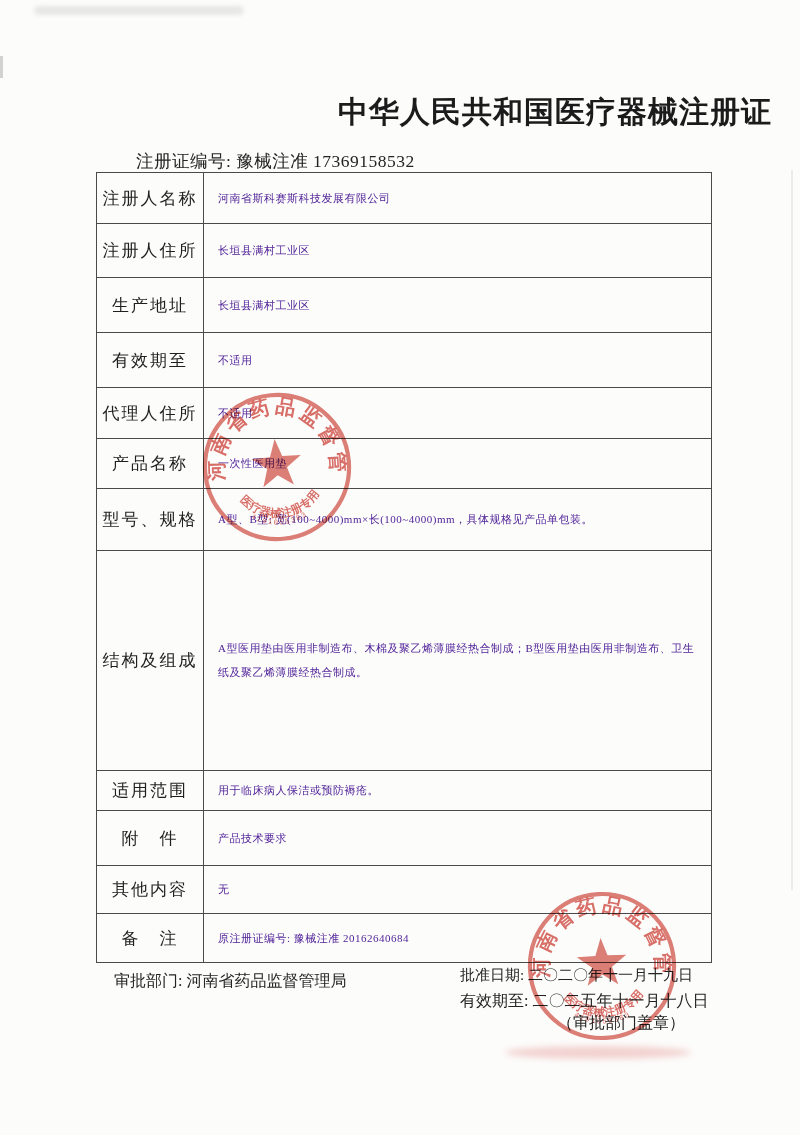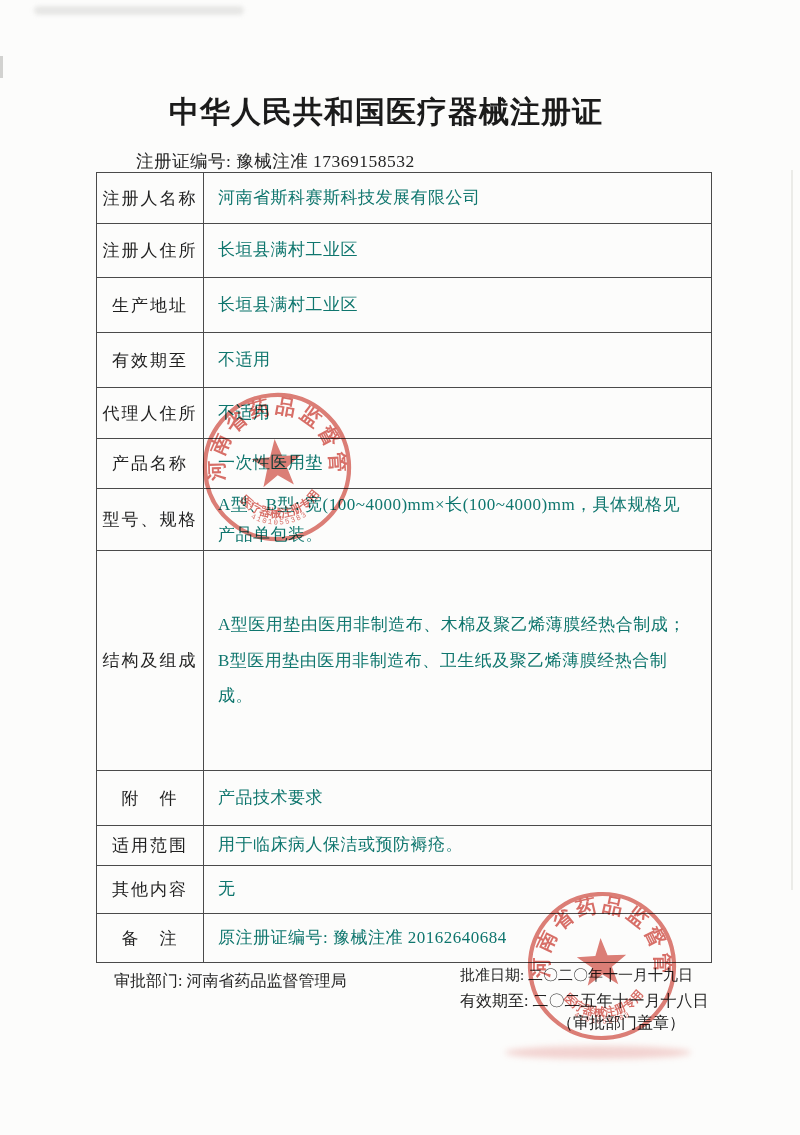--- a/index.html
+++ b/index.html
@@ -12,41 +12,41 @@
   
   .smudge-top{position:absolute;left:34px;top:6px;width:210px;height:9px;
     background:#dcdcda;filter:blur(2px);border-radius:5px;opacity:.65;}
   .edge-line{position:absolute;left:791px;top:170px;width:2px;height:720px;
     background:#e6e6e3;opacity:.8;}
   .edge-tick{position:absolute;left:0;top:56px;width:3px;height:22px;background:#d2d2d0;}
   .smudge-bottom{position:absolute;left:505px;top:1046px;width:186px;height:13px;
     background:rgba(216,86,78,.25);filter:blur(3px);border-radius:50%;}
 
   .title{
-    position:absolute;left:0;top:92px;width:772px;text-align:center;
+    position:absolute;left:0;top:92px;width:772px;text-align:right;
     font-size:30px;font-weight:bold;letter-spacing:1px;color:#1b1b1b;
   }
   .regline{
     position:absolute;left:136px;top:149px;font-size:17.5px;color:#242424;letter-spacing:.5px;
   }
 
   .cert-table{
     position:absolute;left:96px;top:172px;width:616px;
     border:1px solid #4a4a4a;box-sizing:border-box;background:transparent;
   }
   .trow{display:flex;box-sizing:border-box;border-bottom:1px solid #4a4a4a;}
   .trow:last-child{border-bottom:none;}
   .tlabel{
     width:107px;flex:0 0 107px;box-sizing:border-box;border-right:1px solid #4a4a4a;
     display:flex;align-items:center;justify-content:center;
     font-size:17px;letter-spacing:2px;color:#1f1f1f;text-align:center;
   }
   .tvalue{
     flex:1;display:flex;align-items:center;box-sizing:border-box;
-    padding:3px 14px;font-size:17px;line-height:1.9;color:#0f766e;letter-spacing:.5px;
+    padding:3px 14px;font-size:11px;line-height:1.9;color:#4c1d95;letter-spacing:.5px;
   }
 
   .footer-dept{position:absolute;left:114px;top:971px;font-size:16px;color:#242424;}
   .footer-date1{position:absolute;left:460px;top:966px;font-size:15px;color:#242424;}
   .footer-date2{position:absolute;left:460px;top:991px;font-size:16px;color:#242424;text-align:right;}
   .footer-sealnote{position:absolute;left:557px;top:1013px;font-size:16px;color:#242424;}
 
   .stamp{position:absolute;width:156px;height:156px;mix-blend-mode:multiply;opacity:.85;}
   .stamp-1{left:199px;top:389px;transform:rotate(-5deg);}
   .stamp-2{left:524px;top:888px;transform:rotate(-3deg);}
@@ -90,27 +90,27 @@
       <div class="tvalue">一次性医用垫</div>
     </div>
     <div class="trow" style="height:62px">
       <div class="tlabel">型号、规格</div>
       <div class="tvalue" style="line-height:1.75">A型、B型: 宽(100~4000)mm×长(100~4000)mm，具体规格见产品单包装。</div>
     </div>
     <div class="trow" style="height:220px">
       <div class="tlabel">结构及组成</div>
       <div class="tvalue" style="line-height:2.1">A型医用垫由医用非制造布、木棉及聚乙烯薄膜经热合制成；B型医用垫由医用非制造布、卫生纸及聚乙烯薄膜经热合制成。</div>
     </div>
+    <div class="trow" style="height:40px">
+      <div class="tlabel">适用范围</div>
+      <div class="tvalue">用于临床病人保洁或预防褥疮。</div>
+    </div>
     <div class="trow" style="height:55px">
       <div class="tlabel">附　件</div>
       <div class="tvalue">产品技术要求</div>
-    </div>
-    <div class="trow" style="height:40px">
-      <div class="tlabel">适用范围</div>
-      <div class="tvalue">用于临床病人保洁或预防褥疮。</div>
     </div>
     <div class="trow" style="height:48px">
       <div class="tlabel">其他内容</div>
       <div class="tvalue">无</div>
     </div>
     <div class="trow" style="height:48px">
       <div class="tlabel">备　注</div>
       <div class="tvalue">原注册证编号: 豫械注准 20162640684</div>
     </div>
   </div>

